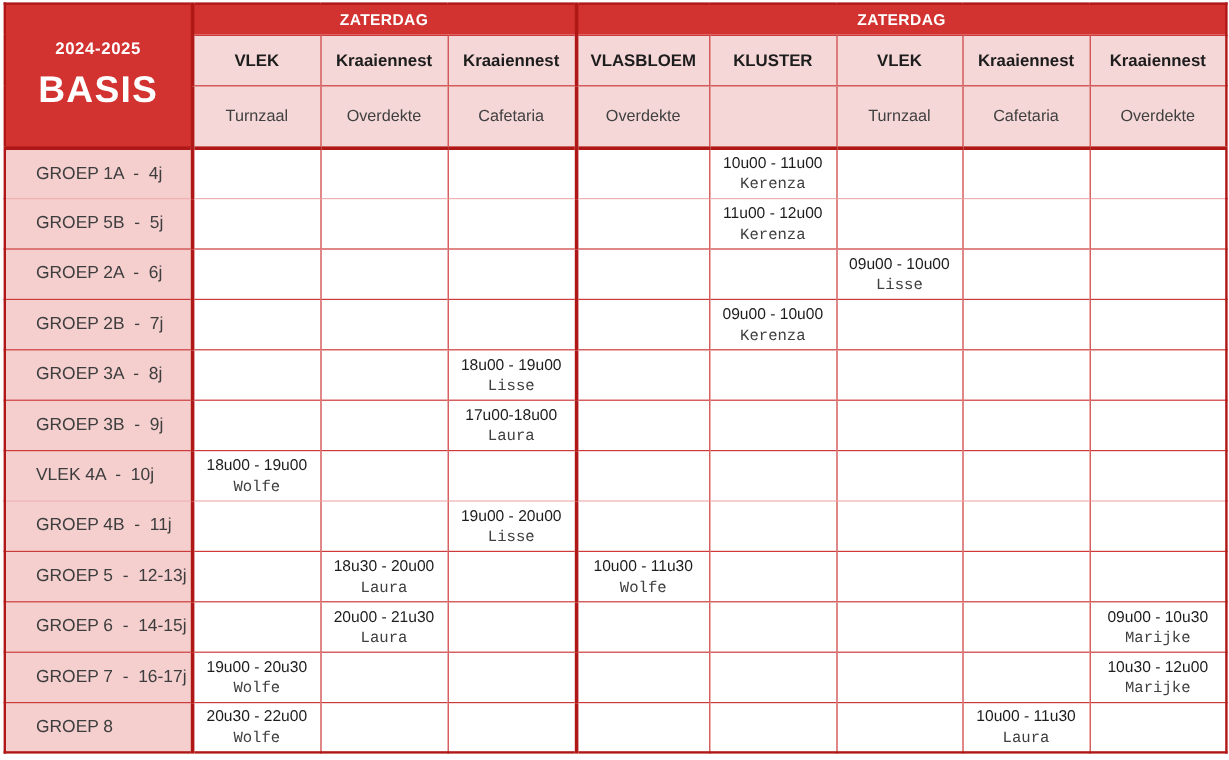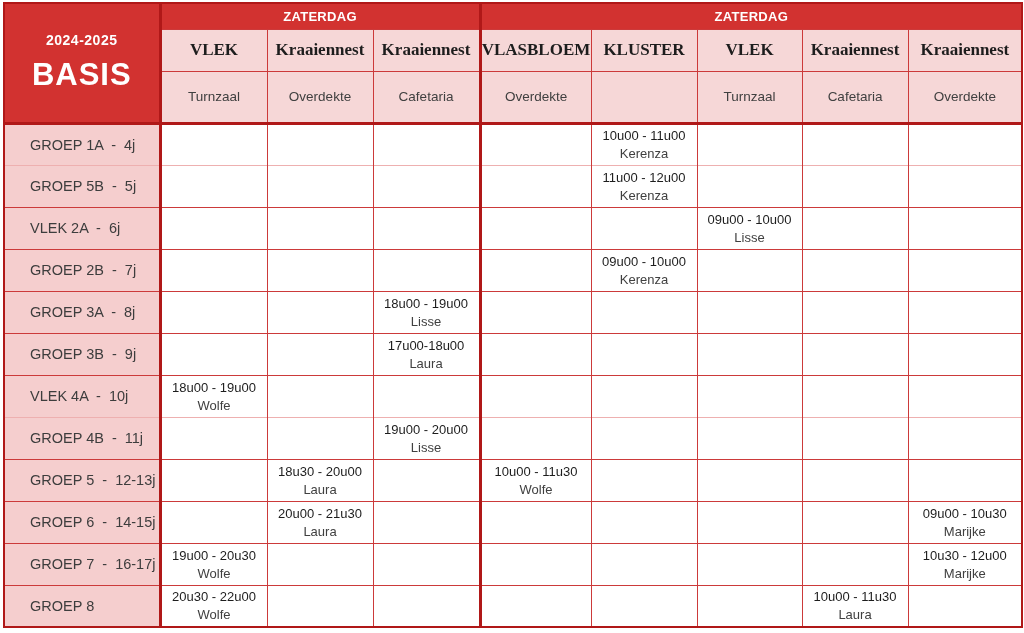--- a/index.html
+++ b/index.html
@@ -62,42 +62,41 @@
   th.day{
     background:var(--red);
     color:#ffffff;
     font-size:13px;font-weight:bold;letter-spacing:.3px;
     text-align:center;
     border-top:none;
   }
   th.venue{
     background:var(--pink-header);
     color:var(--text-dark);
-    font-size:17px;font-weight:bold;
+    font-size:14px;font-weight:bold;
     text-align:center;
-    font-family:Liberation Serif, serif;
   }
   th.room{
     background:var(--pink-header);
     color:var(--text-gray);
     font-size:13.5px;font-weight:normal;
     text-align:center;
   }
   tbody th.group{
     background:var(--pink-group);
     color:#3d3d3d;
     font-size:14.5px;font-weight:normal;
     text-align:left;
     padding-left:25px;
     white-space:pre;
     border-left:none;
   }
   td.cell{background:#ffffff;text-align:center;}
   .time{font-weight:normal;font-size:13px;color:var(--text-dark);line-height:19px;}
-  .teacher{font-size:13px;color:var(--text-gray);line-height:18px;}
+  .teacher{font-size:13px;color:var(--text-gray);line-height:18px;font-family:Liberation Mono, monospace;}
 </style>
 </head>
 <body>
 
 <div class="page">
   <table class="schedule">
     <colgroup>
       <col style="width:156px">
       <col style="width:107px">
       <col style="width:106px">
@@ -163,21 +162,21 @@
           <td class="cell sep-left"></td>
           <td class="cell">
             <div class="time">11u00 - 12u00</div>
             <div class="teacher">Kerenza</div>
           </td>
           <td class="cell"></td>
           <td class="cell"></td>
           <td class="cell"></td>
         </tr>
         <tr>
-          <th class="group">VLEK 2A  -  6j</th>
+          <th class="group">GROEP 2A  -  6j</th>
           <td class="cell sep-left"></td>
           <td class="cell"></td>
           <td class="cell"></td>
           <td class="cell sep-left"></td>
           <td class="cell"></td>
           <td class="cell">
             <div class="time">09u00 - 10u00</div>
             <div class="teacher">Lisse</div>
           </td>
           <td class="cell"></td>

